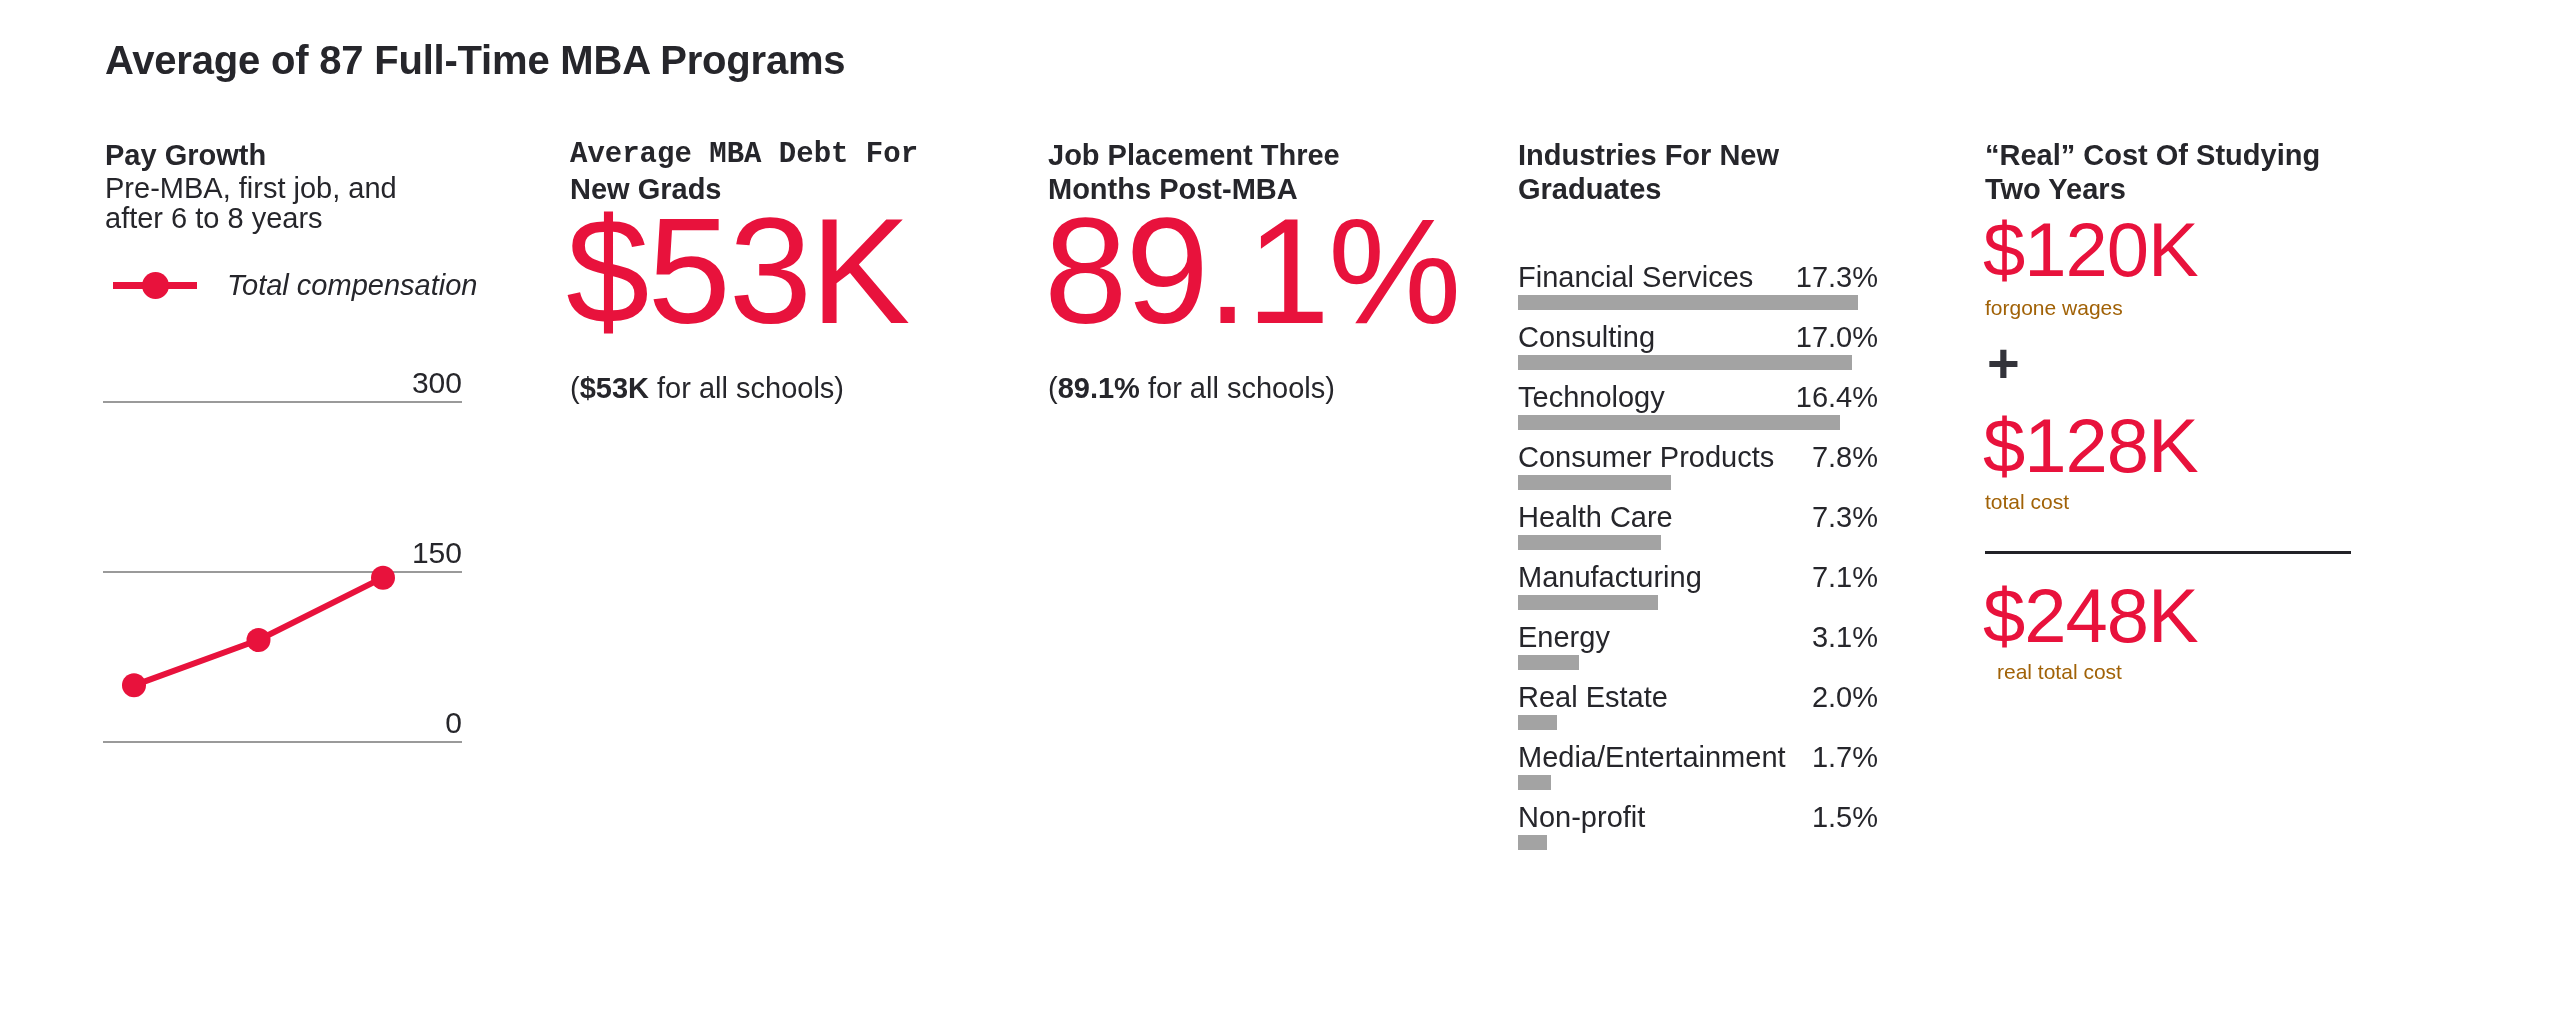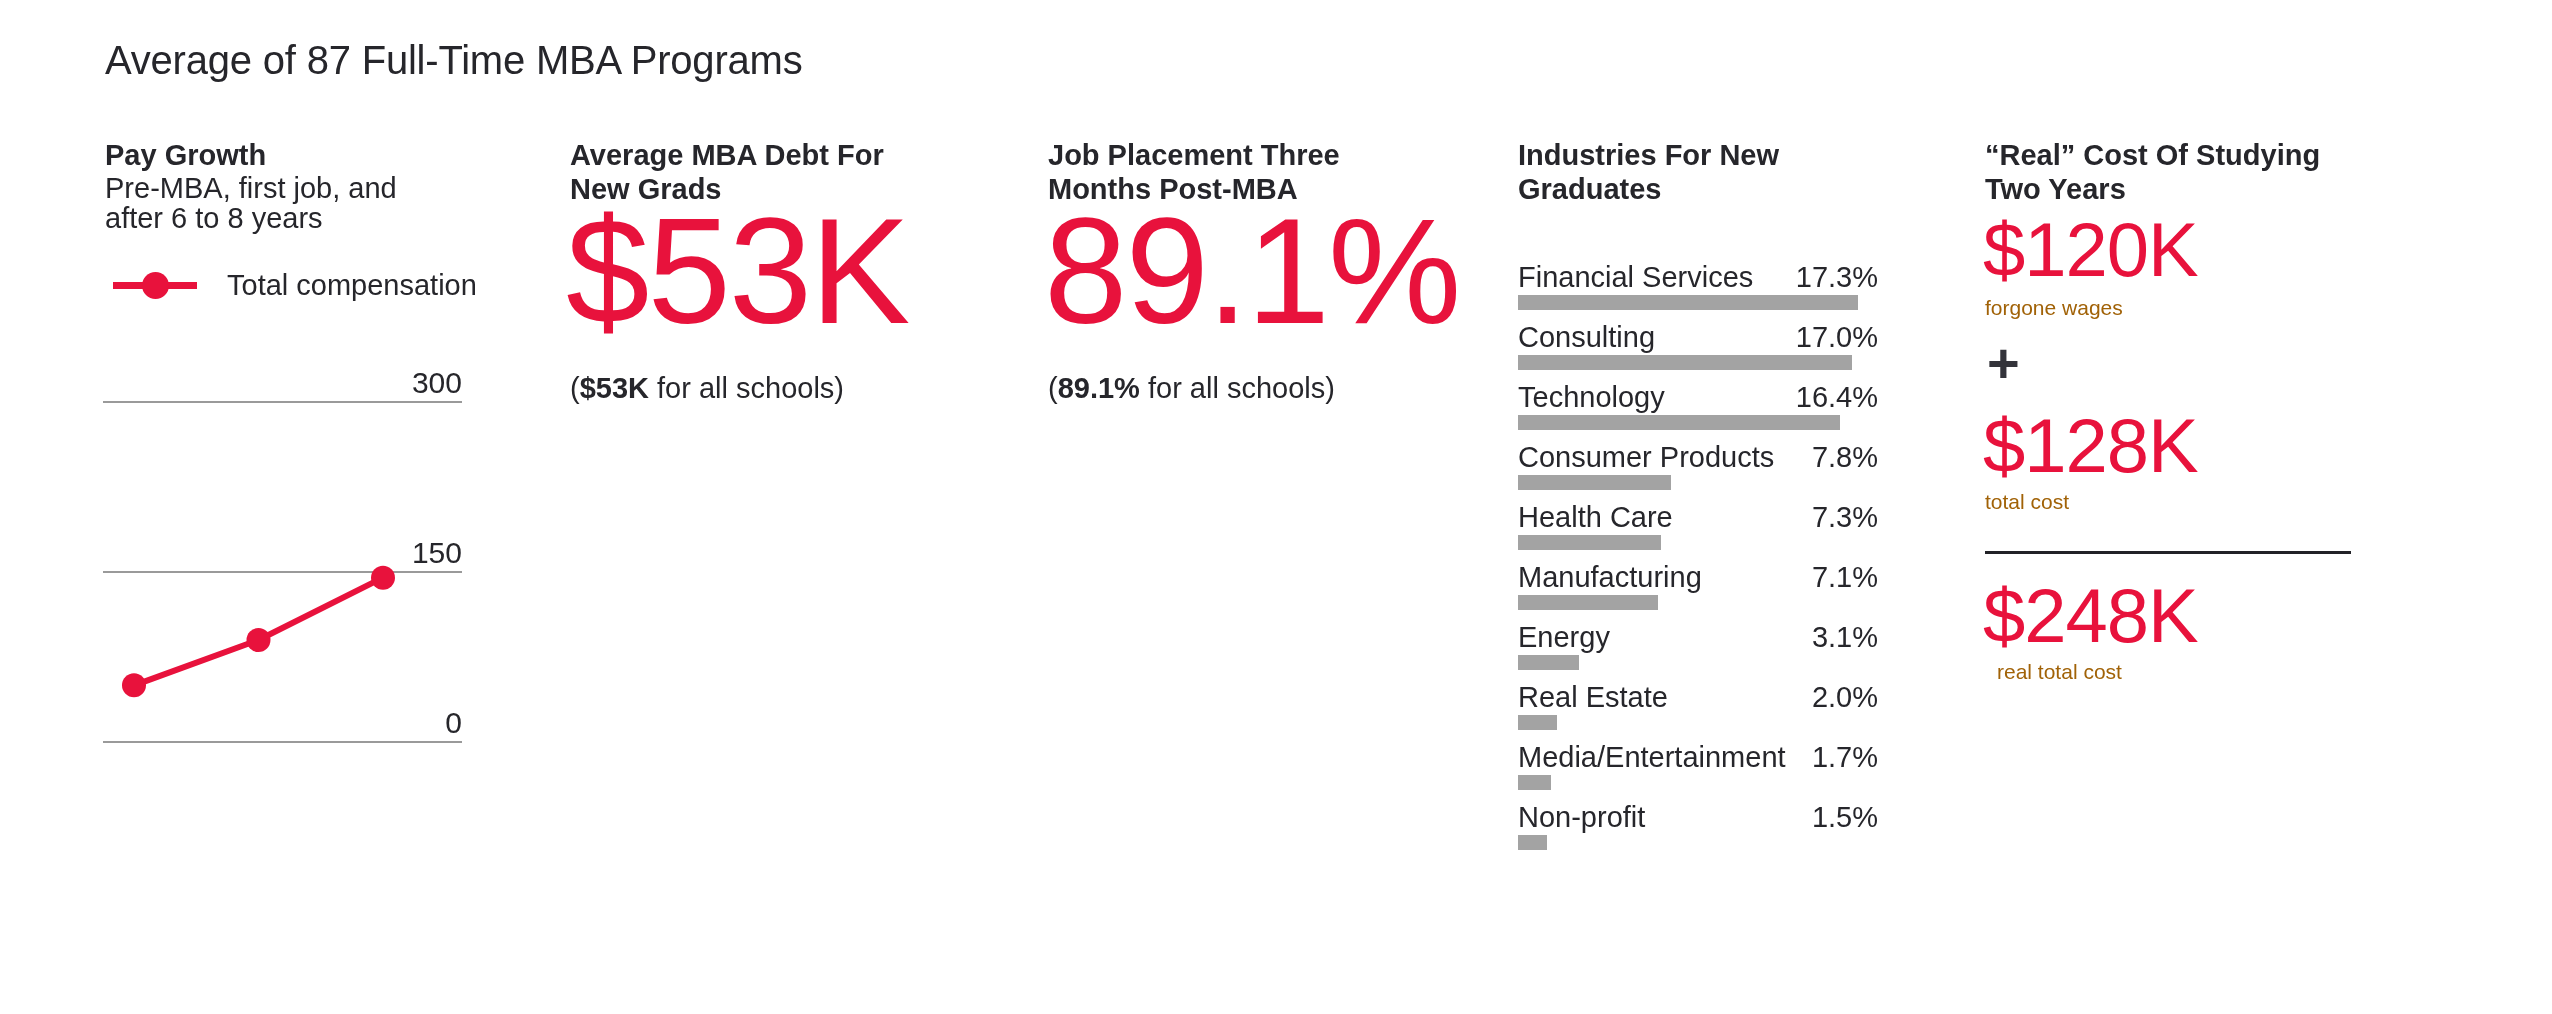--- a/index.html
+++ b/index.html
@@ -10,39 +10,39 @@
     height: 1014px;
     background: #ffffff;
     font-family: "Liberation Sans", sans-serif;
     color: #26262b;
     overflow: hidden;
   }
   .abs { position: absolute; }
 
   .page-title {
     left: 105px; top: 38px;
-    font-size: 40px; font-weight: 400; letter-spacing: -0.2px;
+    font-size: 40px; font-weight: 700; letter-spacing: -0.2px;
     color: #26262b;
   }
 
   .col-heading {
     font-size: 29px; font-weight: 700; line-height: 34px;
     color: #26262b; white-space: nowrap;
   }
   .sub-text {
     font-size: 29px; font-weight: 400; line-height: 30px;
     color: #26262b; white-space: nowrap;
   }
 
   
   .legend { left: 113px; top: 266px; display: flex; align-items: center; height: 38px; }
   .legend-swatch { position: relative; width: 84px; height: 27px; }
   .legend-line { position: absolute; left: 0; top: 10px; width: 84px; height: 7px; background: var(--red); }
   .legend-dot { position: absolute; left: 29px; top: 0; width: 27px; height: 27px; border-radius: 50%; background: var(--red); }
-  .legend-label { margin-left: 30px; font-size: 29px; color: #26262b; white-space: nowrap; }
+  .legend-label { margin-left: 30px; font-size: 29px; color: #26262b; white-space: nowrap; font-style: italic; }
 
   
   .kpi-big {
     font-size: 150px; font-weight: 400; line-height: 1;
     color: var(--red); letter-spacing: -2px; white-space: nowrap;
   }
   .kpi-note { font-size: 29px; color: #26262b; white-space: nowrap; }
   .kpi-note b { font-weight: 700; }
 
   
@@ -87,21 +87,21 @@
       <line x1="0" x2="359" y1="242" y2="242" stroke="#9a9a9a" stroke-width="2"></line>
       <text x="359" y="233" text-anchor="end" font-size="30" fill="#26262b">150</text>
       <line x1="0" x2="359" y1="72" y2="72" stroke="#9a9a9a" stroke-width="2"></line>
       <text x="359" y="63" text-anchor="end" font-size="30" fill="#26262b">300</text>
       <polyline points="31,355.3333333333333 155.5,310 280,247.66666666666666" fill="none" stroke="#e8123c" stroke-width="6"></polyline>
       <circle cx="31" cy="355.3333333333333" r="12" fill="#e8123c"></circle>
       <circle cx="155.5" cy="310" r="12" fill="#e8123c"></circle>
       <circle cx="280" cy="247.66666666666666" r="12" fill="#e8123c"></circle>
     </svg>
 
-  <div class="abs col-heading" style="left:570px; top:138px;">Average MBA Debt For</div>
+  <div class="abs col-heading" style="left:570px; top:138px;font-family:Liberation Mono, monospace;">Average MBA Debt For</div>
   <div class="abs col-heading" style="left:570px; top:172px;">New Grads</div>
   <div class="abs kpi-big" style="left:566px; top:196px;">$53K</div>
   <div class="abs kpi-note" style="left:570px; top:372px;"><span>(</span><b>$53K</b><span> for all schools)</span></div>
 
   <div class="abs col-heading" style="left:1048px; top:138px;">Job Placement Three</div>
   <div class="abs col-heading" style="left:1048px; top:172px;">Months Post-MBA</div>
   <div class="abs kpi-big" style="left:1044px; top:196px;">89.1%</div>
   <div class="abs kpi-note" style="left:1048px; top:372px;"><span>(</span><b>89.1%</b><span> for all schools)</span></div>
 
   <div class="abs col-heading" style="left:1518px; top:138px;">Industries For New</div>

